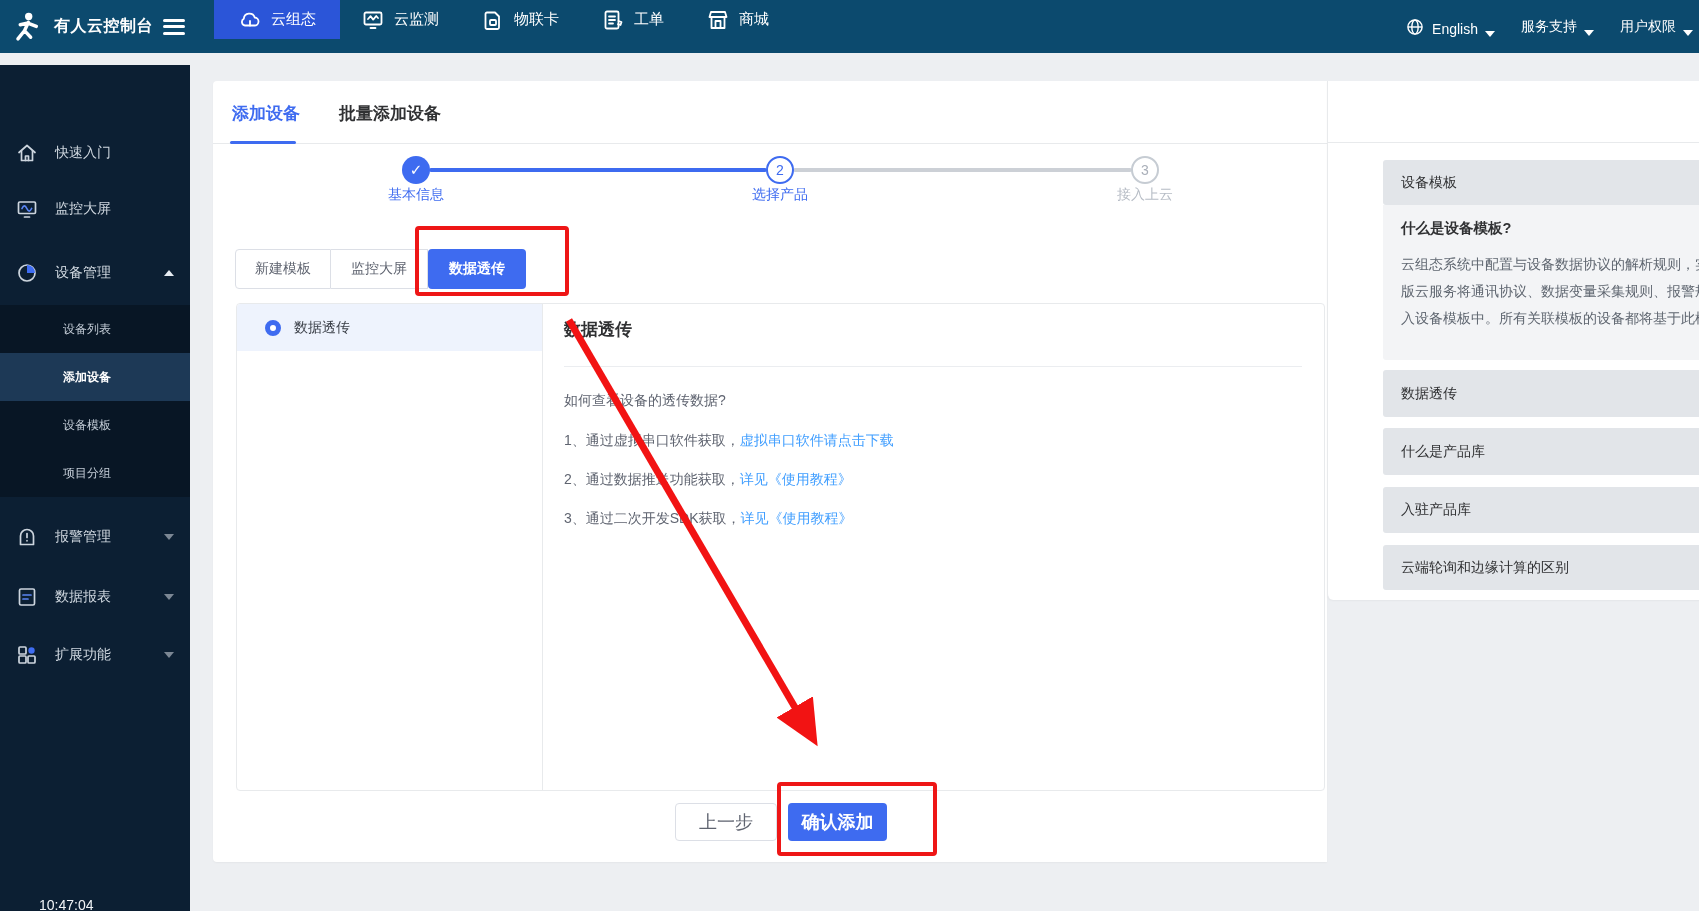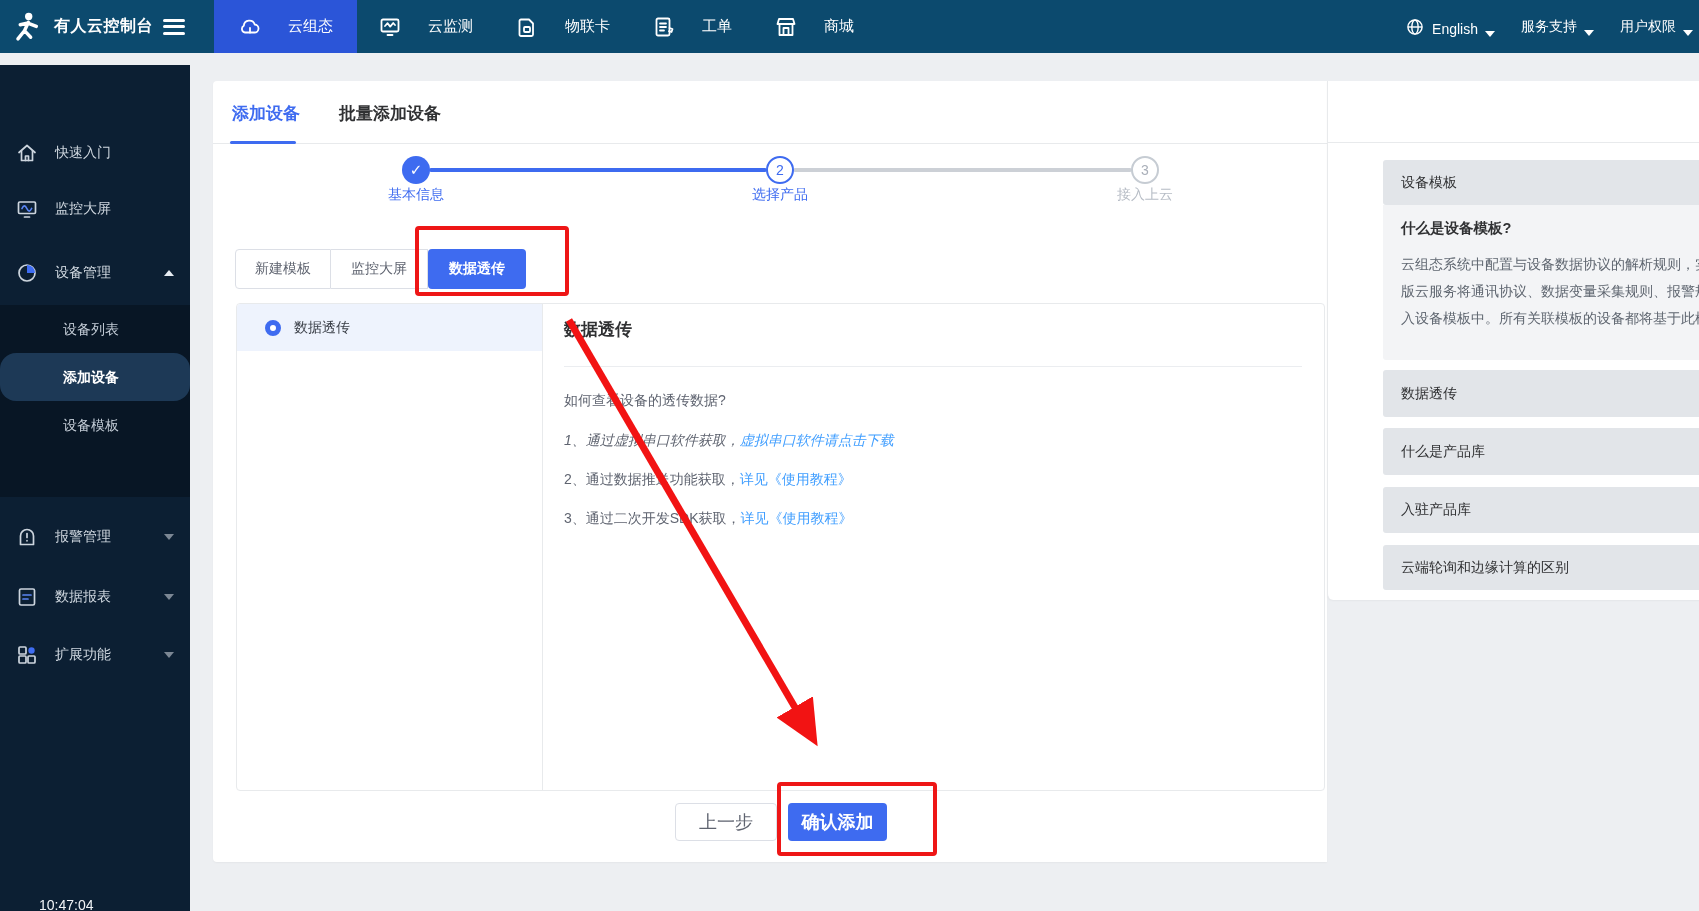--- a/index.html
+++ b/index.html
@@ -6,36 +6,36 @@
   html,body { width:1699px; height:911px; overflow:hidden; background:#edeff2;
     font-family:"Liberation Sans","DejaVu Sans",sans-serif; }
 
   
   #topbar { position:absolute; left:0; top:0; width:1699px; height:53px; background:#0c4a6e; z-index:5; }
   #brand { position:absolute; left:0; top:0; width:190px; height:53px; display:flex; align-items:center; gap:10px; padding-left:10px; color:#fff; }
   #brand .brand-title { font-size:16px; font-weight:700; letter-spacing:.5px; }
   .hamburger { width:22px; height:16px; display:flex; flex-direction:column; justify-content:space-between; cursor:pointer; }
   .hamburger span { display:block; height:3px; background:#fff; border-radius:2px; }
   #nav-tabs { position:absolute; left:214px; top:0; height:53px; display:flex; }
-  .nav-tab { height:53px; display:flex; align-items:center; gap:26px; color:#fff; font-size:15px; padding:0 21px; cursor:pointer; }
+  .nav-tab { height:39px; display:flex; align-items:center; gap:9px; color:#fff; font-size:15px; padding:0 21px; cursor:pointer; }
   .nav-tab.active { background:#2b55d8; padding:0 24px; }
   #nav-right { position:absolute; right:2px; top:0; height:53px; display:flex; align-items:center; gap:26px; color:#fff; font-size:14px; padding-right:4px; }
   .nav-right-item { display:flex; align-items:flex-end; gap:7px; cursor:pointer; white-space:nowrap; }
   .caret-down { width:0; height:0; border-left:5px solid transparent; border-right:5px solid transparent; border-top:6px solid #fff; }
   .icon-svg { display:block; }
 
   
   #sidebar { position:absolute; left:0; top:65px; width:190px; height:858px; background:#0c1f33; z-index:4; }
   .side-item { position:absolute; left:0; width:190px; height:56px; display:flex; align-items:center; color:#cfd7df; font-size:14px; cursor:pointer; }
   .side-item .s-icon { width:24px; height:24px; margin-left:15px; margin-right:16px; flex:0 0 auto; }
   .side-caret { position:absolute; right:16px; width:0; height:0; border-left:5px solid transparent; border-right:5px solid transparent; }
   .side-caret.down { border-top:6px solid #7c8794; }
   .side-caret.up { border-bottom:6px solid #e7ecf2; }
   #submenu { position:absolute; left:0; top:240px; width:190px; height:192px; background:#081625; }
-  .sub-item { height:48px; line-height:48px; padding-left:63px; color:#c3ccd6; font-size:14px; cursor:pointer;border-radius:16px; }
+  .sub-item { height:48px; line-height:48px; padding-left:63px; color:#c3ccd6; font-size:12px; cursor:pointer; }
   .sub-item.active { background:#1d3956; color:#ffffff; font-weight:700; }
   #side-clock { position:absolute; left:10px; bottom:10px; color:#f2f5f8; font-size:14px;margin-left:29px; }
 
   
   #main-card { position:absolute; left:213px; top:81px; width:1114px; height:781px; background:#fff; border-radius:4px 0 0 4px; box-shadow:0 1px 2px rgba(0,0,0,.04); }
   #tabs-row { position:absolute; left:0; top:0; width:100%; height:63px; border-bottom:1px solid #e8eaec; }
   .page-tab { position:absolute; top:21px; font-size:17px; font-weight:700; cursor:pointer; }
   #tab-add { left:19px; color:#3e6bf0; }
   #tab-batch { left:126px; color:#303133; }
   #tab-underline { position:absolute; left:17px; top:60px; width:66px; height:3px; background:#3e6bf0; border-radius:2px; }
@@ -64,21 +64,21 @@
   #content-box { position:absolute; left:23px; top:222px; width:1089px; height:488px; border:1px solid #e8eaec; border-radius:4px; }
   #list-pane { position:absolute; left:0; top:0; width:306px; height:100%; border-right:1px solid #e8eaec; }
   #list-row { position:absolute; left:0; top:0; width:100%; height:47px; background:#eef3fd; border-radius:4px 0 0 0; display:flex; align-items:center; gap:13px; padding-left:28px; cursor:pointer; }
   .radio-checked { width:16px; height:16px; border-radius:50%; background:#fff; border:5px solid #3e6bf0; }
   #list-row span { font-size:14px; color:#3a3f47; }
   #detail-pane { position:absolute; left:307px; top:0; right:0; bottom:0; }
   #detail-title { position:absolute; left:20px; top:14px; font-size:17px; font-weight:700; color:#303133; }
   #detail-divider { position:absolute; left:20px; right:22px; top:62px; border-top:1px solid #ebedf0; }
   .detail-text { position:absolute; left:20px; font-size:14px; color:#5f6470; white-space:nowrap; }
   #q-line { top:88px; }
-  #step-line-1 { top:128px;font-style:italic; }
+  #step-line-1 { top:128px; }
   #step-line-2 { top:167px; }
   #step-line-3 { top:206px; }
   .blue-link { color:#409eff; cursor:pointer; }
 
   
   .foot-btn { position:absolute; top:722px; height:38px; border-radius:4px; font-size:18px; display:flex; align-items:center; justify-content:center; cursor:pointer; }
   #btn-prev { left:462px; width:102px; background:#fff; border:1px solid #dcdfe6; color:#5f6470; }
   #btn-confirm { left:575px; width:99px; background:#3e6bf0; border:none; color:#fff; font-weight:700; }
 
   
@@ -225,20 +225,21 @@
       </svg>
     </span>
     <span>设备管理</span>
     <span class="side-caret up"></span>
   </div>
 
   <div id="submenu">
     <div class="sub-item">设备列表</div>
     <div class="sub-item active">添加设备</div>
     <div class="sub-item">设备模板</div>
+    <div class="sub-item">项目分组</div>
   </div>
 
   <div class="side-item" style="top:444px;">
     <span class="s-icon">
       <svg class="icon-svg" width="24" height="24" viewBox="0 0 24 24" fill="none" stroke="#cdd5de" stroke-width="1.7" stroke-linecap="round" stroke-linejoin="round">
         <path d="M5.5 19.5 V11 a6.5 6.5 0 0 1 13 0 v8.5 z"></path>
         <path d="M12 8.5 v4"></path>
           <path d="M12 15.6 v.2"></path>
       </svg>
     </span>

